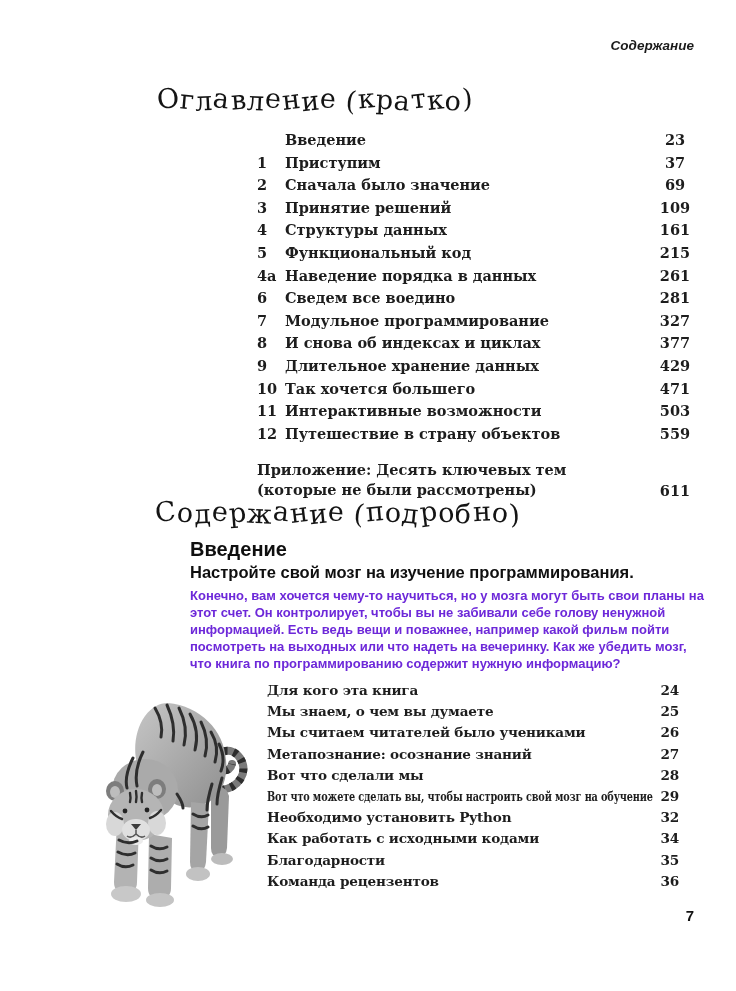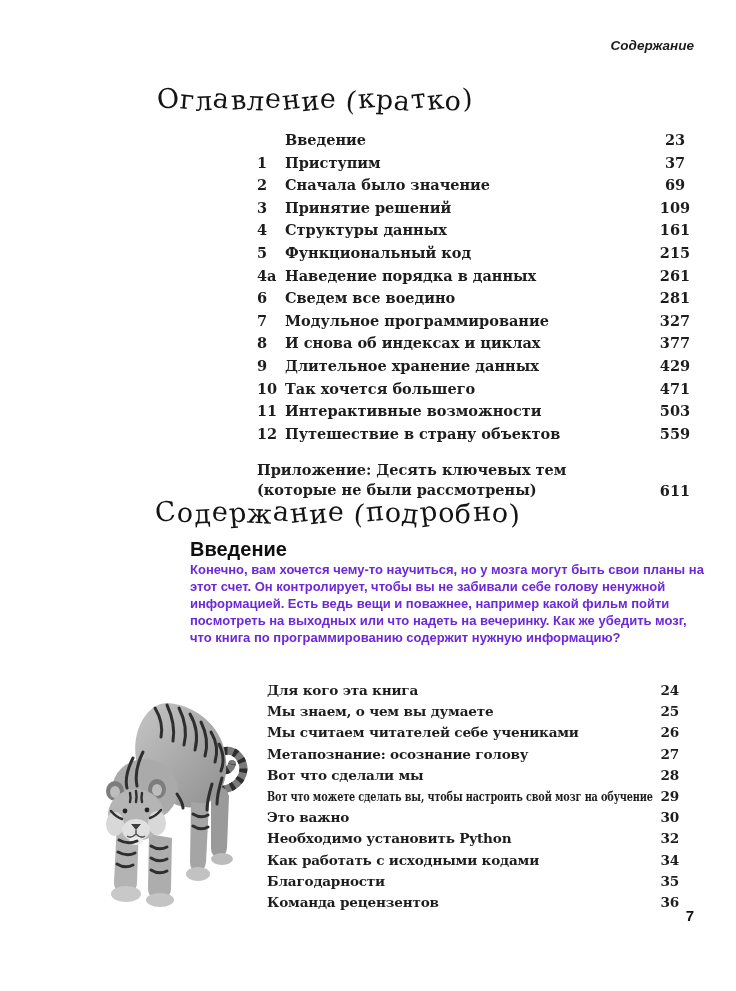--- a/index.html
+++ b/index.html
@@ -129,20 +129,21 @@
       <div>(которые не были рассмотрены)</div>
     </div>
     <span class="pg">611</span>
   </div>
 </div>
 
 <div class="t2 funky"><span style="transform: rotate(-6deg) translateY(-1.2px);">С</span><span style="transform: rotate(5deg) translateY(0px);">о</span><span style="transform: rotate(-3deg) translateY(1.2px);">д</span><span style="transform: rotate(7deg) translateY(-1.2px);">е</span><span style="transform: rotate(-5deg) translateY(0px);">р</span><span style="transform: rotate(3deg) translateY(1.2px);">ж</span><span style="transform: rotate(6deg) translateY(-1.2px);">а</span><span style="transform: rotate(-7deg) translateY(0px);">н</span><span style="transform: rotate(-6deg) translateY(1.2px);">и</span><span style="transform: rotate(5deg) translateY(-1.2px);">е</span><span style="transform: rotate(-3deg) translateY(0px);"> </span><span style="transform: rotate(7deg) translateY(1.2px);">(</span><span style="transform: rotate(-5deg) translateY(-1.2px);">п</span><span style="transform: rotate(3deg) translateY(0px);">о</span><span style="transform: rotate(6deg) translateY(1.2px);">д</span><span style="transform: rotate(-7deg) translateY(-1.2px);">р</span><span style="transform: rotate(-6deg) translateY(0px);">о</span><span style="transform: rotate(5deg) translateY(1.2px);">б</span><span style="transform: rotate(-3deg) translateY(-1.2px);">н</span><span style="transform: rotate(7deg) translateY(0px);">о</span><span style="transform: rotate(-5deg) translateY(1.2px);">)</span></div>
 
 <div class="intro">
   <h2>Введение</h2>
+  <h3>Настройте свой мозг на изучение программирования.</h3>
   <p>Конечно, вам хочется чему-то научиться, но у мозга могут быть свои планы на этот счет. Он контролирует, чтобы вы не забивали себе голову ненужной информацией. Есть ведь вещи и поважнее, например какой фильм пойти посмотреть на выходных или что надеть на вечеринку. Как же убедить мозг, что книга по программированию содержит нужную информацию?</p>
 </div>
 
 <div class="tiger">
   <svg viewBox="0 0 195 213" width="195" height="213" xmlns="http://www.w3.org/2000/svg" aria-hidden="true">
     <defs>
       <linearGradient id="bg1" x1="0" y1="0" x2="1" y2="1">
         <stop offset="0" stop-color="#c6c6c6"></stop>
           <stop offset="1" stop-color="#8f8f8f"></stop>
       </linearGradient>
@@ -216,40 +217,36 @@
 <div class="dtoc">
   <div class="row">
     <span class="label fit">Для кого эта книга</span>
     <span class="pg">24</span>
   </div>
   <div class="row">
     <span class="label fit">Мы знаем, о чем вы думаете</span>
     <span class="pg">25</span>
   </div>
   <div class="row">
-    <span class="label fit">Мы считаем читателей себе учениками</span>
+    <span class="label fit">Мы считаем читателей было учениками</span>
     <span class="pg">26</span>
   </div>
   <div class="row">
-    <span class="label fit">Метапознание: осознание голову</span>
+    <span class="label fit">Метапознание: осознание знаний</span>
     <span class="pg">27</span>
   </div>
   <div class="row">
     <span class="label fit">Вот что сделали мы</span>
     <span class="pg">28</span>
   </div>
   <div class="row">
     <span class="label fit" style="transform-origin: left center; transform: scaleX(0.713494);">Вот что можете сделать вы, чтобы настроить свой мозг на обучение</span>
     <span class="pg">29</span>
   </div>
   <div class="row">
-    <span class="label fit">Это важно</span>
-    <span class="pg">30</span>
-  </div>
-  <div class="row">
     <span class="label fit">Необходимо установить Python</span>
     <span class="pg">32</span>
   </div>
   <div class="row">
     <span class="label fit">Как работать с исходными кодами</span>
     <span class="pg">34</span>
   </div>
   <div class="row">
     <span class="label fit">Благодарности</span>
     <span class="pg">35</span>

